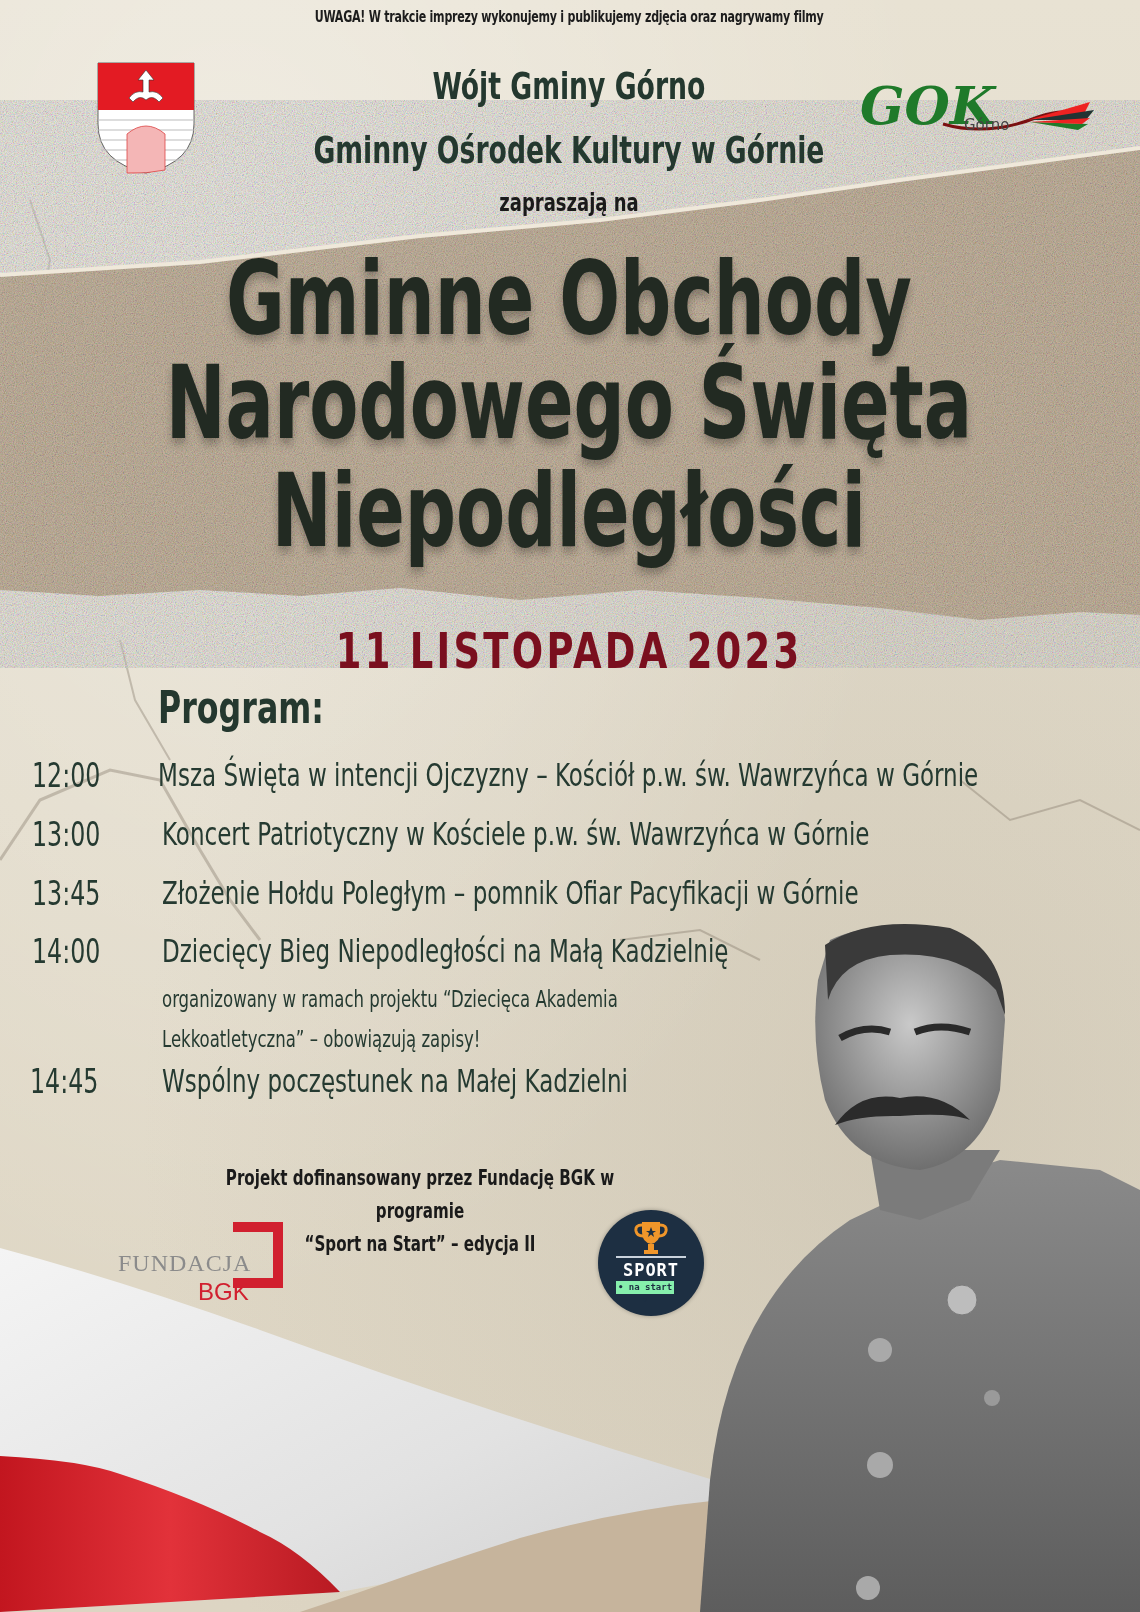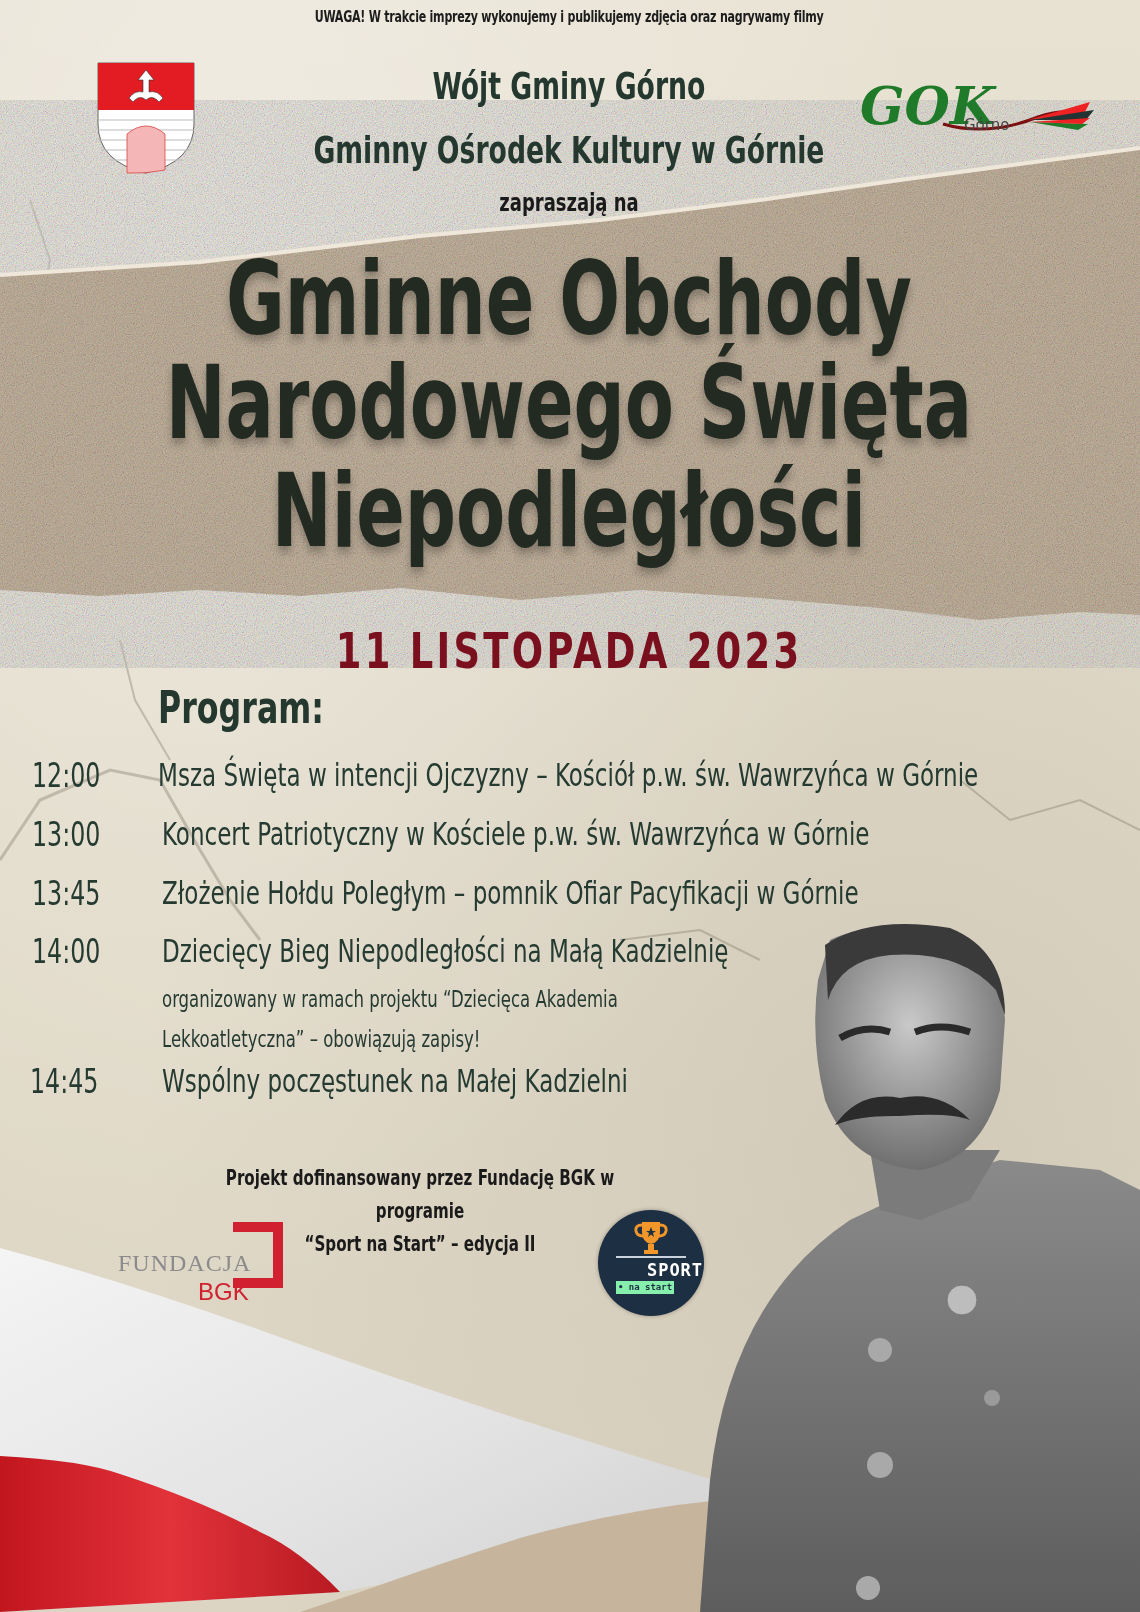--- a/index.html
+++ b/index.html
@@ -75,21 +75,21 @@
   .bgk-frame { position: absolute; left: 115px; top: 0; width: 50px; height: 66px;
     border-top: 10px solid #d1202f; border-right: 10px solid #d1202f; border-bottom: 10px solid #d1202f; box-sizing: border-box; }
   .bgk-word { position: absolute; left: 0; top: 28px; font-family: "Liberation Serif", serif; font-size: 24px; color: #8b8b8b; letter-spacing: 1px; }
   .bgk-sub { position: absolute; left: 80px; top: 56px; font-family: Liberation Sans, sans-serif; font-size: 24px; color: #d1202f; }
   .sport {
     position: absolute; left: 598px; top: 1210px; width: 106px; height: 106px; border-radius: 50%;
     background: #1d2f42; box-shadow: 0 0 4px rgba(0,0,0,0.3);
   }
   .sport-word {
     position: absolute; top: 50px; left: 0; width: 106px; text-align: center; color: #fff;
-    font-weight: bold; font-size: 17px; letter-spacing: 1px; font-family: "DejaVu Sans Mono", monospace; margin-left: 24px;
+    font-weight: bold; font-size: 17px; letter-spacing: 1px; font-family: "DejaVu Sans Mono", monospace;
   }
   .sport-sub {
     position: absolute; top: 71px; left: 18px; width: 58px; height: 13px; background: #86efac;
     color: #1d2f42; font-size: 9px; text-align: center; line-height: 13px; font-weight: bold;
     font-family: "DejaVu Sans Mono", monospace;
   }
   .flag { position: absolute; left: 0; top: 1220px; width: 760px; height: 392px; }
   .portrait { position: absolute; left: 700px; top: 920px; width: 440px; height: 692px; }
 </style>
 </head>

